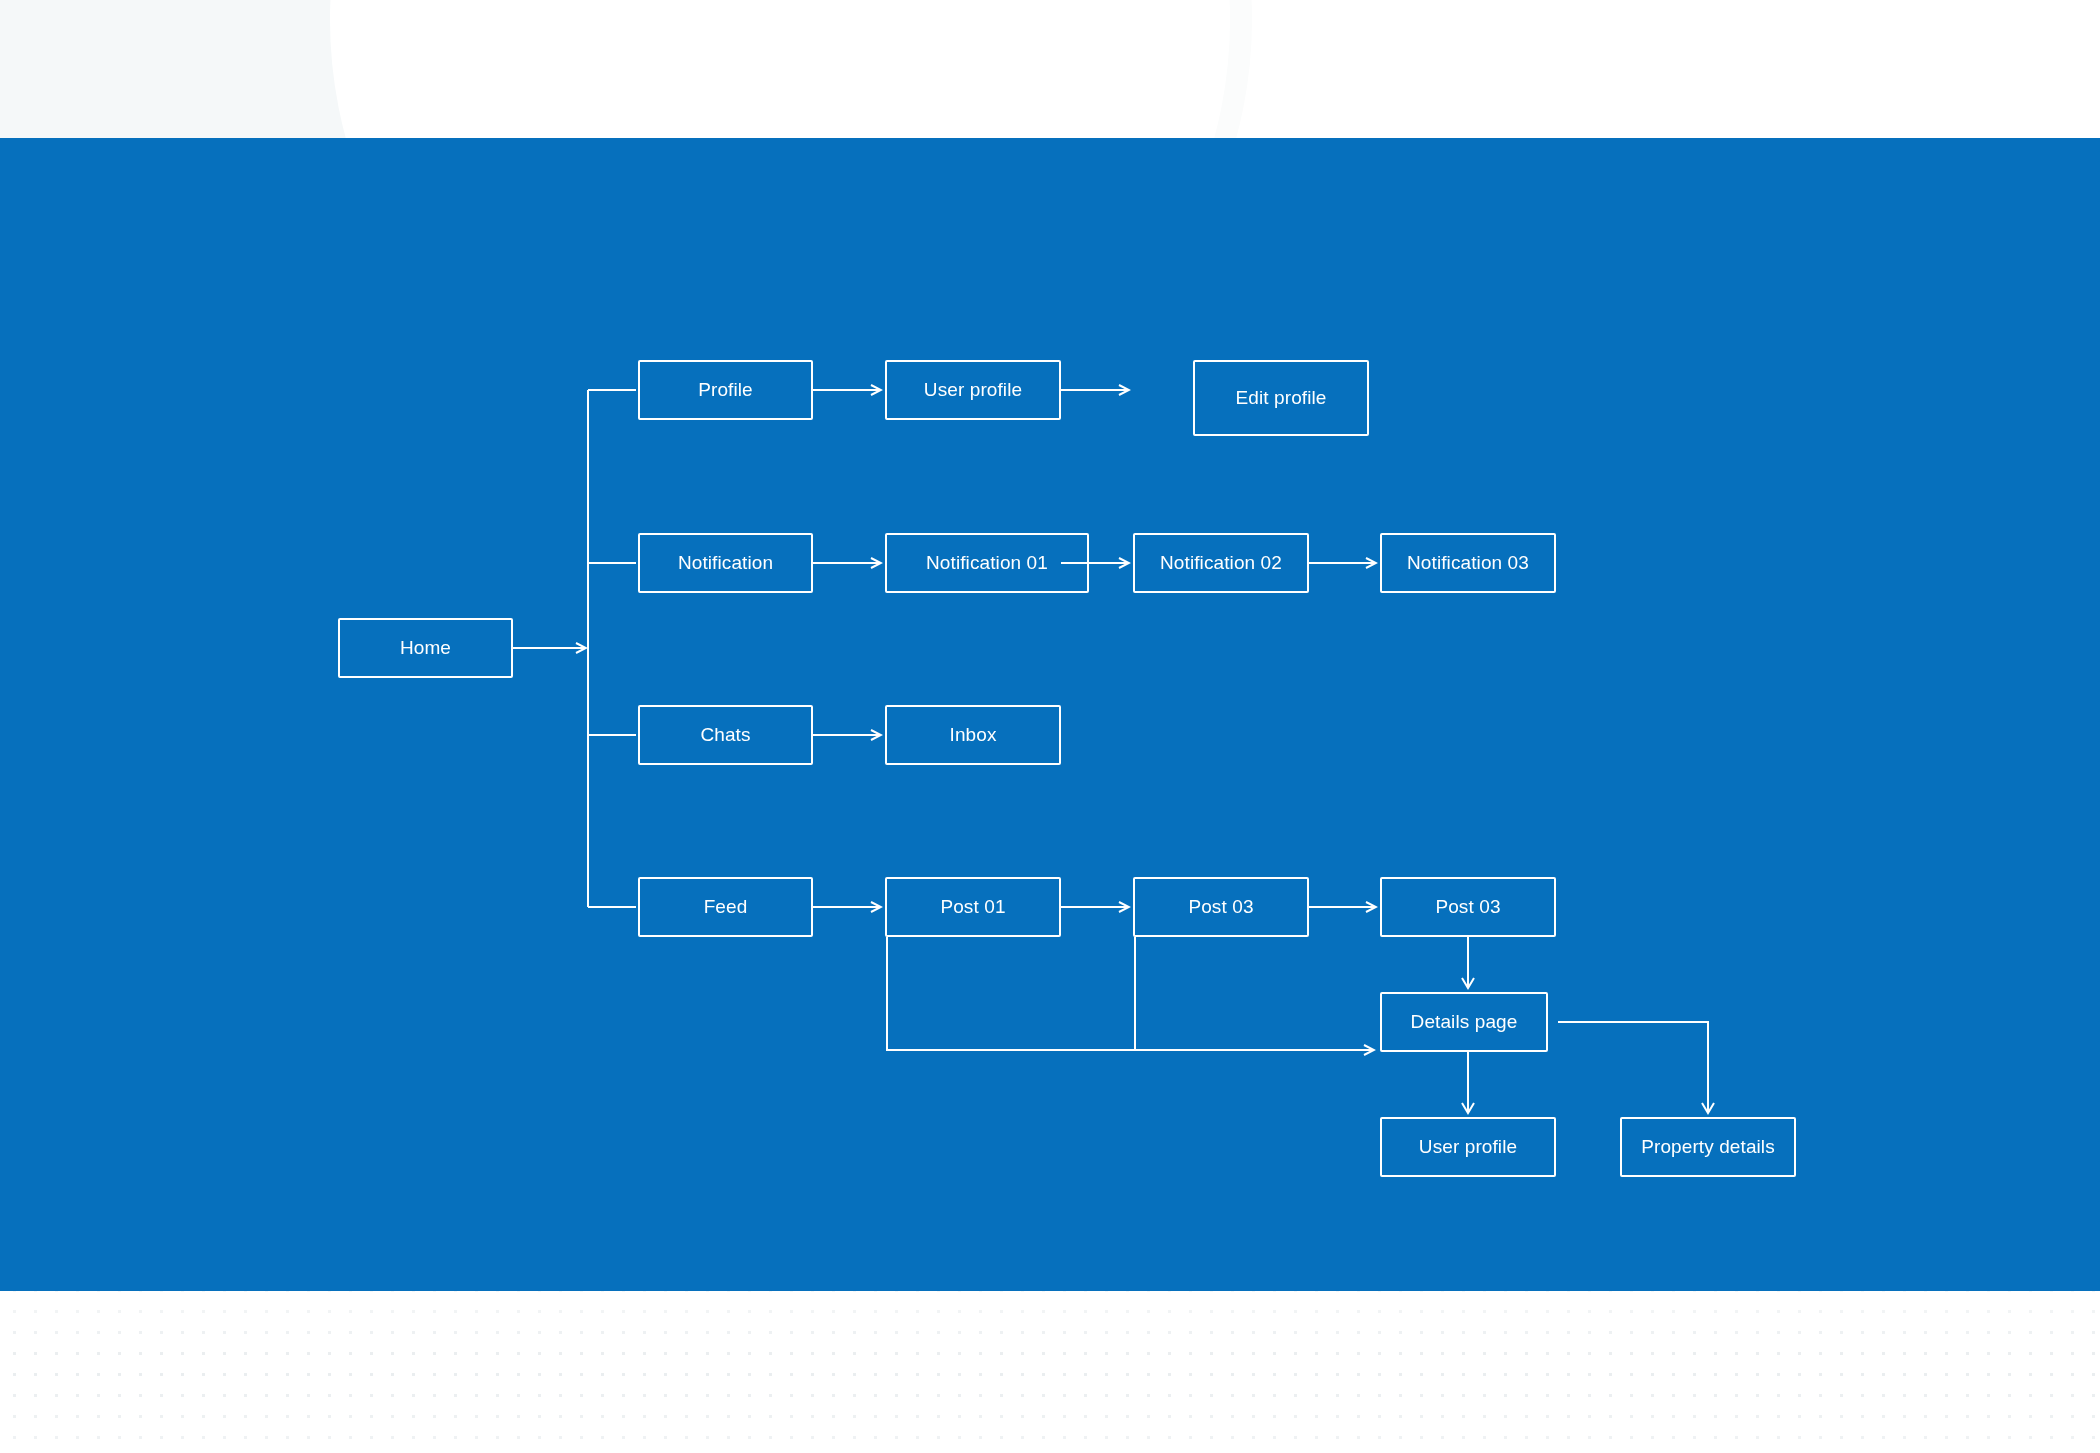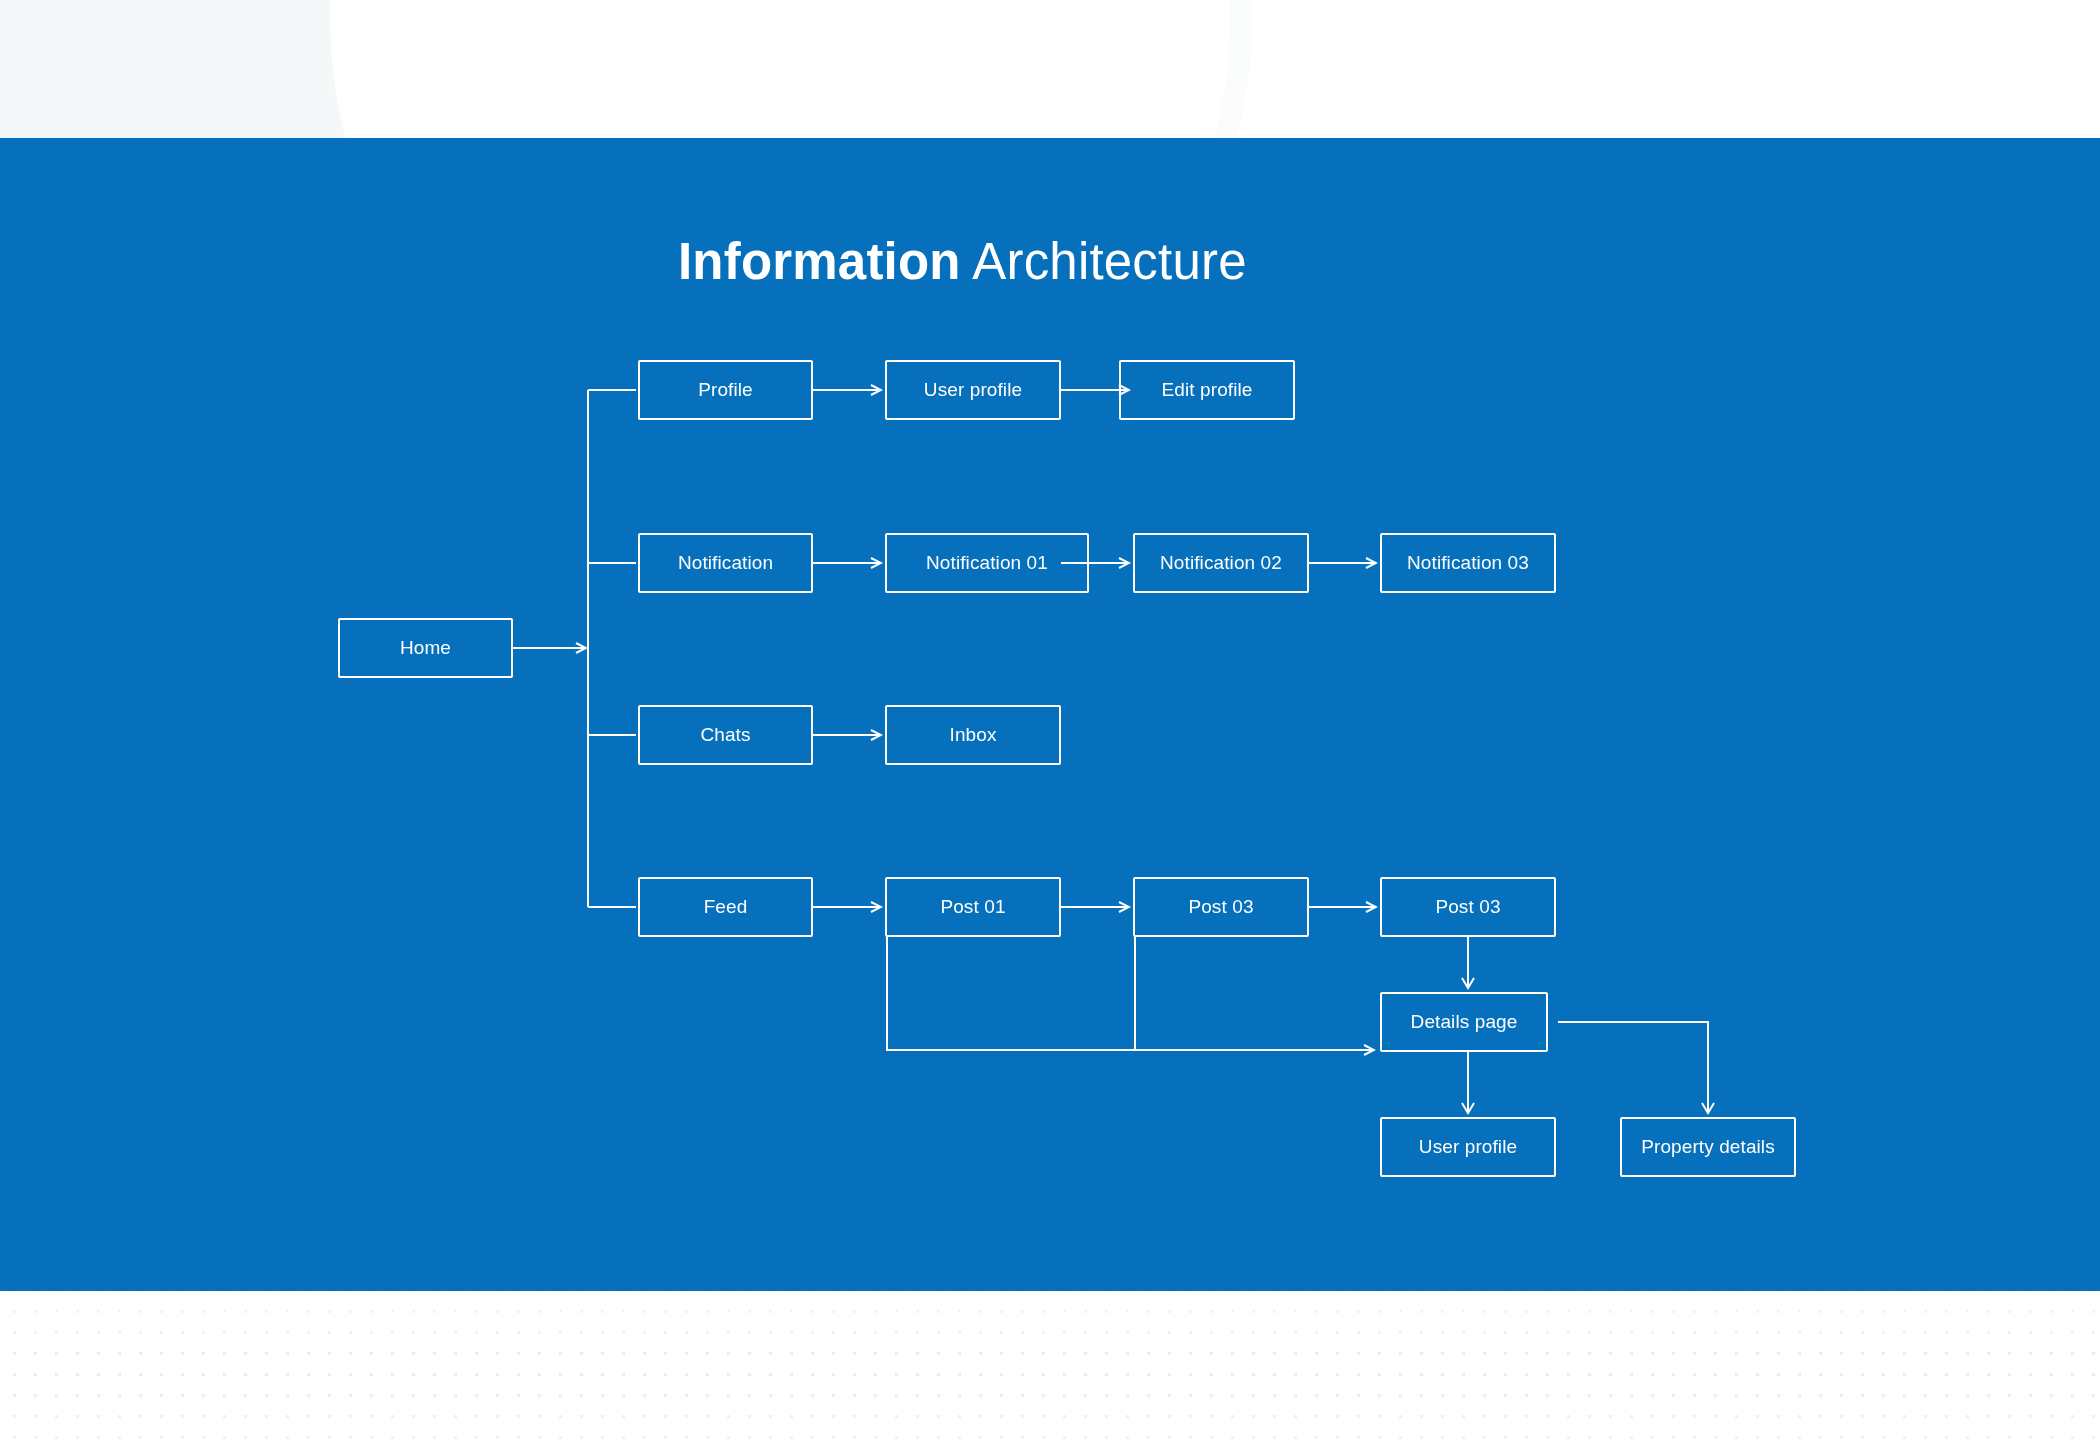--- a/index.html
+++ b/index.html
@@ -126,23 +126,20 @@
 <div id="page">
 
   <div class="top-band">
     <div class="top-band-grey"></div>
     <div class="top-band-curve-inner"></div>
     <div class="top-band-curve"></div>
   </div>
 
   <div class="panel">
 
-    <div class="title">
-      <span class="strong">Information</span><span class="light"> Architecture</span>
-    </div>
 
     <div class="diagram">
       <svg width="2100" height="1153" viewBox="0 0 2100 1153">
         <defs>
           <marker id="ah" markerWidth="13" markerHeight="13" refX="11" refY="6" orient="auto" markerUnits="userSpaceOnUse">
             <path d="M1,1 L11,6 L1,11" fill="none" stroke="#ffffff" stroke-width="2"></path>
           </marker>
         </defs>
         <g fill="none" stroke="#ffffff" stroke-width="2">
 
@@ -188,21 +185,21 @@
     <div class="node" style="left:338px; top:480px; width:175px; height:60px;">
         <span>Home</span>
       </div>
 
     <div class="node" style="left:638px; top:222px; width:175px; height:60px;">
         <span>Profile</span>
       </div>
     <div class="node" style="left:885px; top:222px; width:176px; height:60px;">
         <span>User profile</span>
       </div>
-    <div class="node" style="left:1119px; top:222px; width:176px; height:60px;">
+    <div class="node" style="left:1193px; top:222px; width:176px; height:76px;">
         <span>Edit profile</span>
       </div>
 
     <div class="node" style="left:638px; top:395px; width:175px; height:60px;">
         <span>Notification</span>
       </div>
     <div class="node" style="left:885px; top:395px; width:204px; height:60px;">
         <span>Notification 01</span>
       </div>
     <div class="node" style="left:1133px; top:395px; width:176px; height:60px;">

